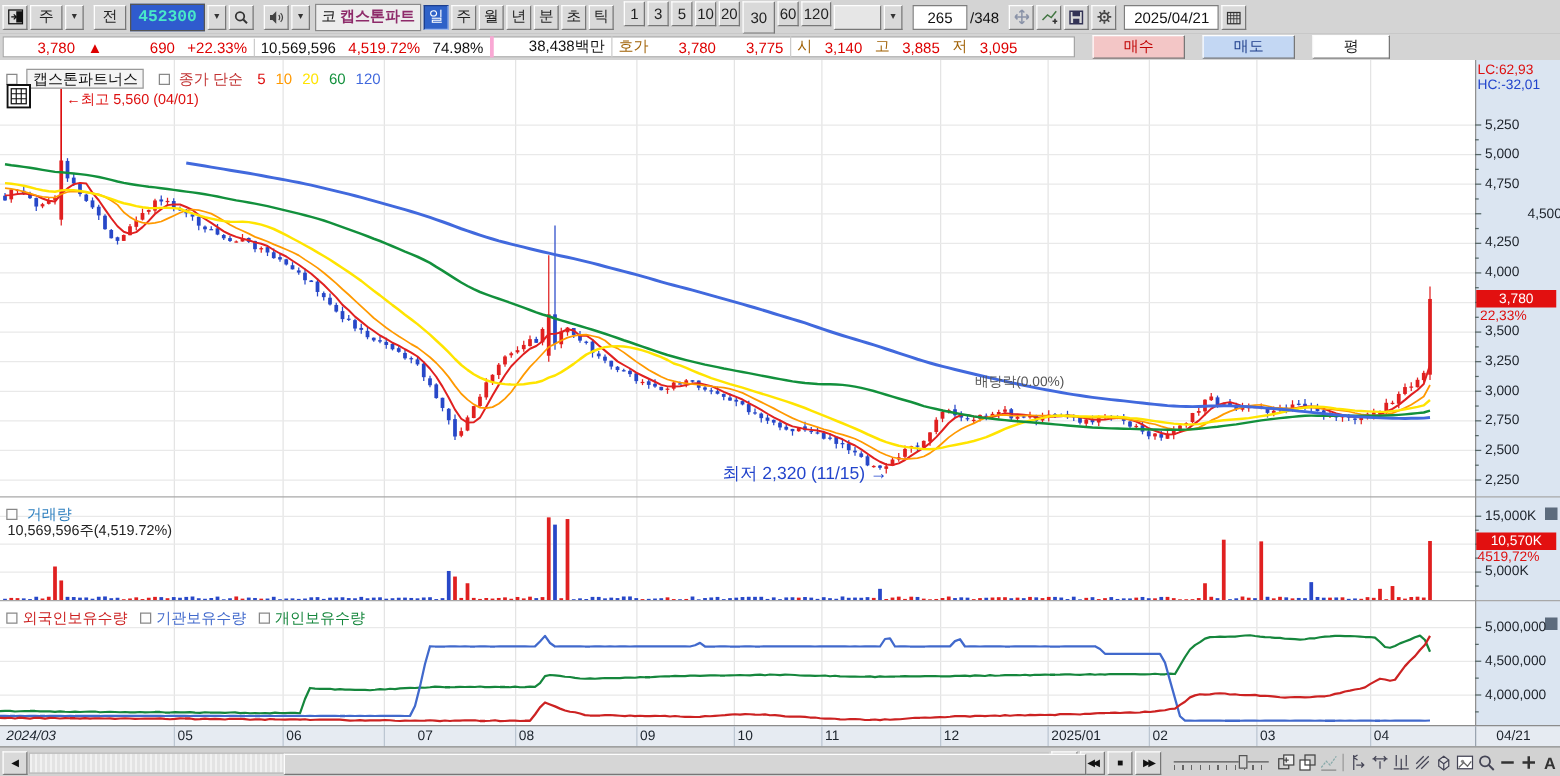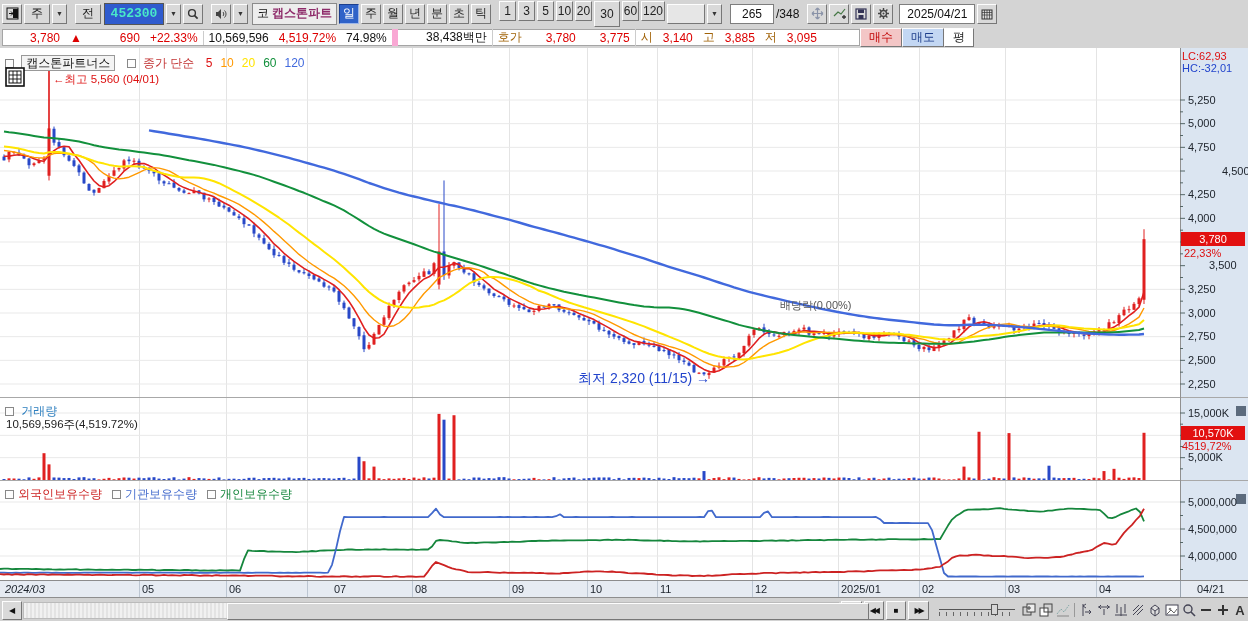--- a/index.html
+++ b/index.html
@@ -29,21 +29,21 @@
   .tsep{width:6px;}
   
   .quotebar{position:absolute;left:0;top:27px;width:1248px;height:21px;background:#d4d4d4;
             border-bottom:1px solid #9b9b9b;display:flex;align-items:center;font-size:12px;}
   .qfield{height:17px;background:#fff;border:1px solid #a5a5a5;display:flex;align-items:center;
           margin-left:2px;box-sizing:border-box;}
   .qfield span{padding:0 5px;white-space:nowrap;}
   .red{color:#dd0000;}
   .qlab{color:#a16207;}
   .qbtn{height:17px;border:1px solid;border-color:#fdfdfd #777 #777 #fdfdfd;display:flex;
-        align-items:center;justify-content:center;padding:0 8px;margin-left:0;font-family:Liberation Serif, serif;}
+        align-items:center;justify-content:center;padding:0 24px;margin-left:14px;font-family:Liberation Serif, serif;}
   .qbuy{background:#f3c6c6;color:#c00000;}
   .qsell{background:#c3d7f3;color:#1c3d8a;}
   .qavg{background:#fff;color:#222;}
   
   .chart{position:absolute;left:0;top:48px;width:1248px;height:532px;background:#fff;padding-left:48px;}
   .chart svg{position:absolute;left:0;top:0;}
   .ovl{position:absolute;white-space:nowrap;}
   .legend-sq{display:inline-block;width:7px;height:7px;border:1px solid #888;background:#fdfdfd;
              margin-right:4px;vertical-align:middle;}
   .lgbox{border:1px solid #999;background:#f4f4f4;padding:0 4px;color:#111;}
@@ -175,21 +175,21 @@
 
   <div class="quotebar">
     <div class="qfield" style="width:858px">
       <span style="width:52px;text-align:right" class="red">3,780</span>
       <span class="red">▲</span>
       <span style="width:48px;text-align:right" class="red">690</span>
       <span class="red">+22.33%</span>
       <span style="border-left:1px solid #ccc">10,569,596</span>
       <span class="red">4,519.72%</span>
       <span>74.98%</span>
-      <span style="border-left:6px solid #f9a8d4;width:84px;text-align:right">38,438백만</span>
+      <span style="border-left:3px solid #f9a8d4;width:84px;text-align:right">38,438백만</span>
       <span style="border-left:1px solid #ccc" class="qlab">호가</span>
       <span class="red" style="width:44px;text-align:right">3,780</span>
       <span class="red" style="width:44px;text-align:right">3,775</span>
       <span style="border-left:1px solid #ccc" class="qlab">시</span>
       <span class="red">3,140</span>
       <span class="qlab">고</span>
       <span class="red">3,885</span>
       <span class="qlab">저</span>
       <span class="red">3,095</span>
     </div>
@@ -1008,21 +1008,21 @@
     <div class="mini-ico" style="left:1236px;top:358px"></div>
     <div class="mini-ico" style="left:1236px;top:446px"></div>
 
     <div id="axis-labels">
         <div class="axlab" style="left: 1188px; top: 45.5px;">5,250</div>
         <div class="axlab" style="left: 1188px; top: 69.1667px;">5,000</div>
         <div class="axlab" style="left: 1188px; top: 92.8333px;">4,750</div>
         <div class="axlab" style="left: 1222px; top: 116.5px;">4,500</div>
         <div class="axlab" style="left: 1188px; top: 140.167px;">4,250</div>
         <div class="axlab" style="left: 1188px; top: 163.833px;">4,000</div>
-        <div class="axlab" style="left: 1188px; top: 211.167px; margin-left: 21px;">3,500</div>
+        <div class="axlab" style="left: 1188px; top: 211.167px;">3,500</div>
         <div class="axlab" style="left: 1188px; top: 234.833px;">3,250</div>
         <div class="axlab" style="left: 1188px; top: 258.5px;">3,000</div>
         <div class="axlab" style="left: 1188px; top: 282.167px;">2,750</div>
         <div class="axlab" style="left: 1188px; top: 305.833px;">2,500</div>
         <div class="axlab" style="left: 1188px; top: 329.5px;">2,250</div>
         <div class="axlab" style="left: 1188px; top: 358.5px;">15,000K</div>
         <div class="axlab" style="left: 1188px; top: 403.167px;">5,000K</div>
         <div class="axlab" style="left: 1188px; top: 447.5px;">5,000,000</div>
         <div class="axlab" style="left: 1188px; top: 474.5px;">4,500,000</div>
         <div class="axlab" style="left: 1188px; top: 501.5px;">4,000,000</div>

